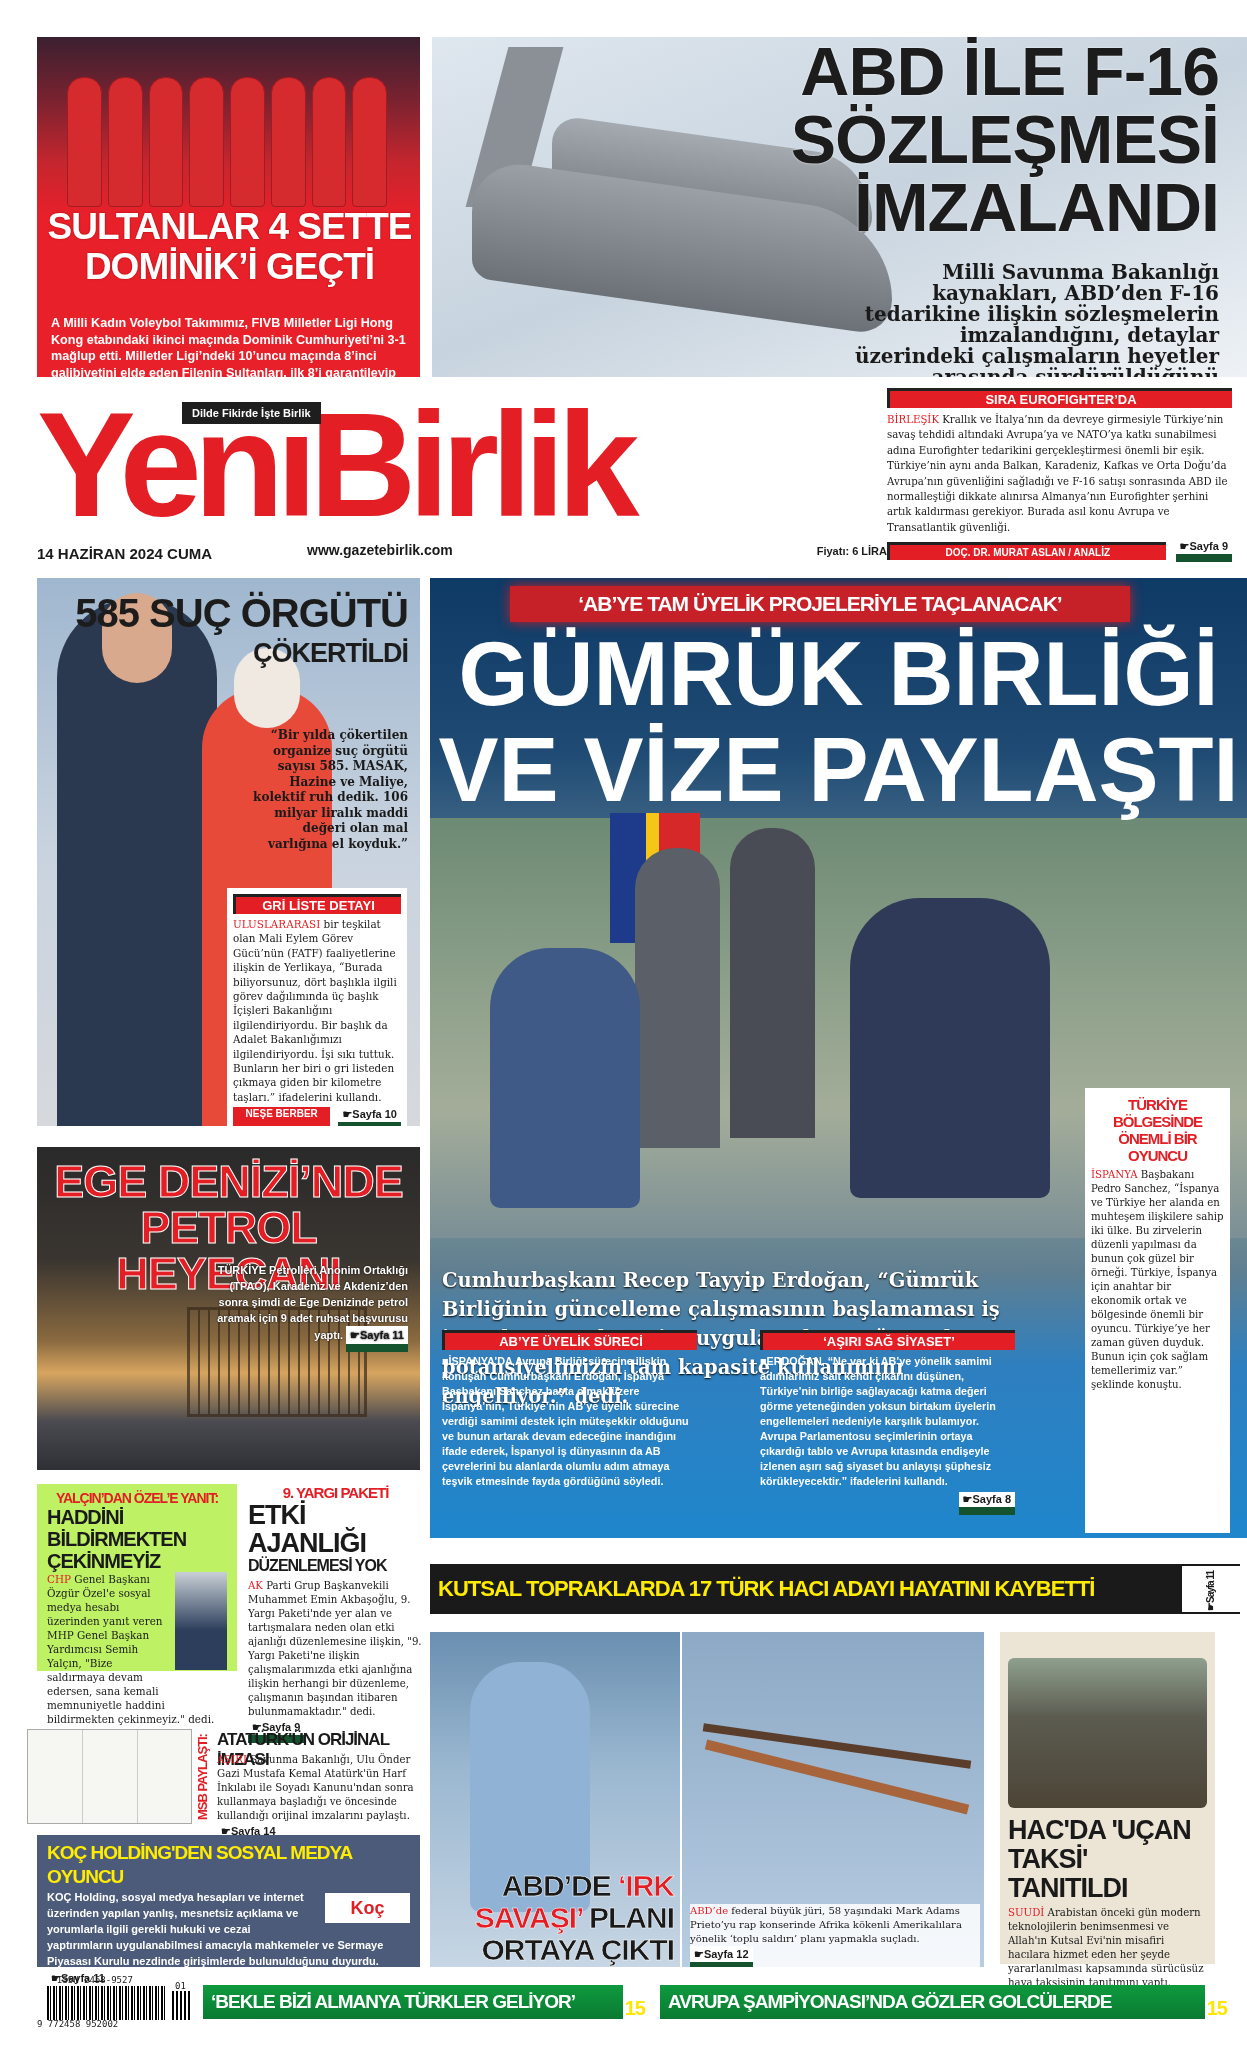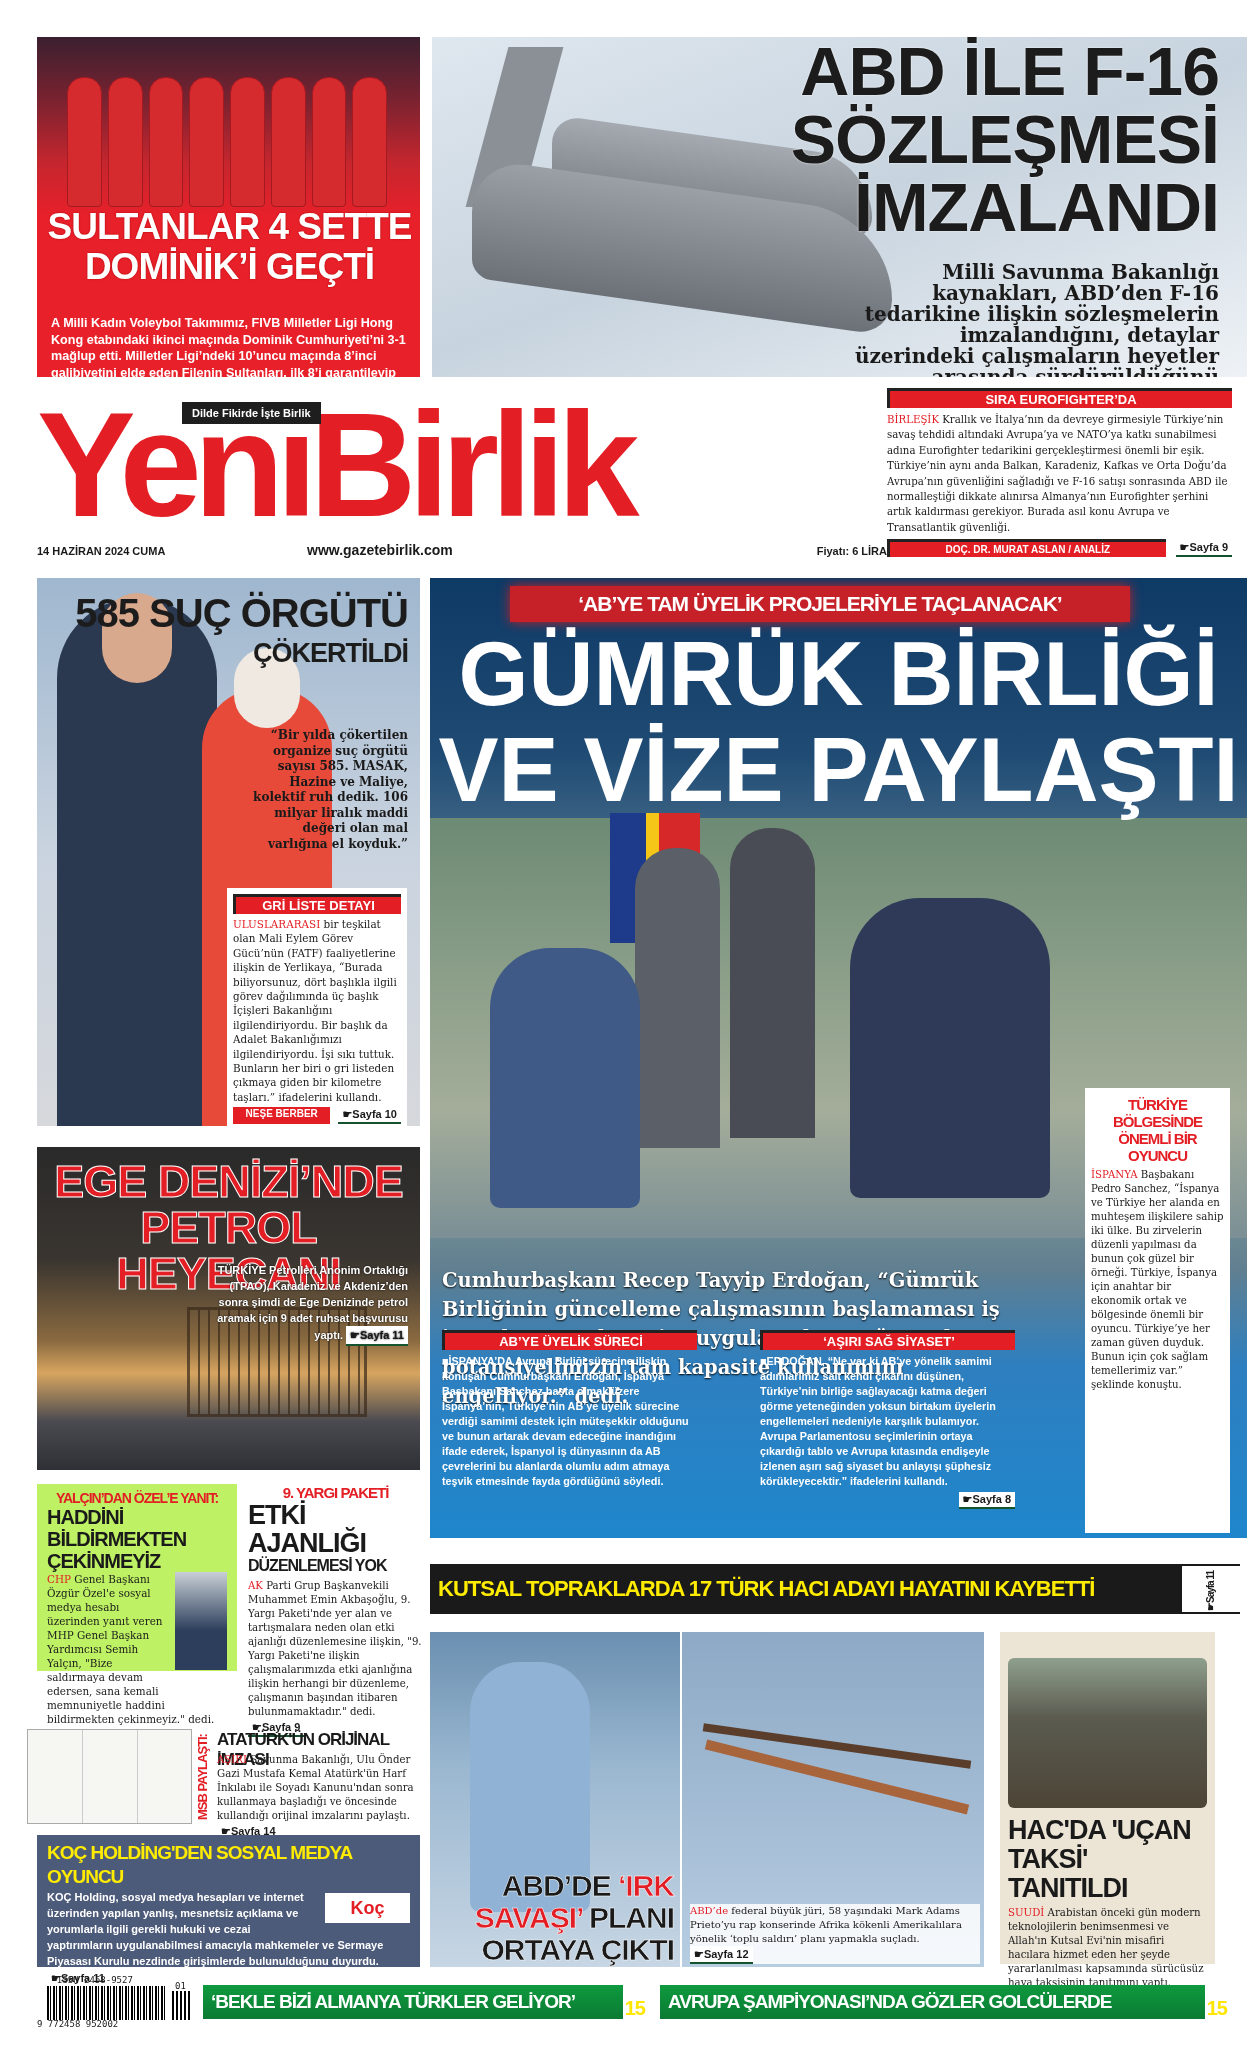--- a/index.html
+++ b/index.html
@@ -1,21 +1,21 @@
 <!DOCTYPE html>
 <html><head>
 <meta charset="utf-8">
 <style>
   * { box-sizing: border-box; margin: 0; padding: 0; }
   body { width: 1247px; height: 2060px; background: #fff; position: relative; overflow: hidden; font-family: "Liberation Sans", sans-serif; color: #1a1a1a; }
   .abs { position: absolute; }
   .cond { font-family: "Liberation Sans", sans-serif; font-weight: bold; letter-spacing: -1px; }
   .serif { font-family: "DejaVu Serif", "Liberation Serif", serif; }
   .red { color: #e31e24; }
-  .sayfa { display: inline-block; font-family: "Liberation Sans", sans-serif; font-weight: bold; font-size: 11px; background: #fff; color: #1a1a1a; border-bottom: 2px solid #14532d; padding: 1px 4px; white-space: nowrap; }
+  .sayfa { display: inline-block; font-family: "Liberation Sans", sans-serif; font-weight: bold; font-size: 11px; background: #fff; color: #1a1a1a; border-bottom: 8px solid #14532d; padding: 1px 4px; white-space: nowrap; }
   .sayfa:before { content: "\261B "; }
   .redbar { background: #e31e24; color: #fff; font-weight: bold; text-align: center; border-top: 3px solid #222; border-left: 3px solid #222; }
 
   
   #volley { left: 37px; top: 37px; width: 383px; height: 340px; background: #e8202a; overflow: hidden; }
   #volley .photo { position: absolute; left: 0; top: 0; width: 100%; height: 180px; background: linear-gradient(180deg, #3b2030 0%, #7a2230 35%, #c5262e 70%, #e8202a 100%); }
   #volley .photo .players { position: absolute; left: 30px; top: 40px; width: 320px; height: 130px; display: flex; gap: 6px; }
   #volley .photo .players span { flex: 1; background: #d52a2e; border-radius: 16px 16px 4px 4px; border: 1px solid #a31a20; }
   #volley h2 { position: absolute; left: 10px; top: 170px; width: 365px; color: #fff; font-size: 37px; line-height: 40px; text-align: center; text-shadow: 0 0 2px #a00; }
   #volley p { position: absolute; left: 14px; top: 278px; width: 360px; color: #fff; font-size: 12.6px; line-height: 16.5px; font-weight: bold; }
@@ -25,21 +25,21 @@
   #f16 .jet { position: absolute; left: 40px; top: 150px; width: 420px; height: 120px; background: linear-gradient(180deg, #9aa0a6, #6c7177); border-radius: 60px 90px 40px 20px; transform: skewY(8deg); }
   #f16 .jet2 { position: absolute; left: 120px; top: 100px; width: 320px; height: 80px; background: linear-gradient(180deg, #a4aab0, #7b8086); border-radius: 40px 80px 30px 20px; transform: skewY(8deg); }
   #f16 .tail { position: absolute; left: 55px; top: 10px; width: 55px; height: 160px; background: #8b9096; transform: skewX(-15deg); }
   #f16 h1 { position: absolute; right: 28px; top: 0px; width: 430px; color: #1c1c1c; font-size: 68px; line-height: 68px; text-align: right; letter-spacing: -1px; text-shadow: 0 0 2px #fff; }
   #f16 p { position: absolute; right: 28px; top: 225px; width: 380px; font-size: 20px; line-height: 21px; font-weight: bold; text-align: right; }
 
   
   #masthead { left: 37px; top: 390px; width: 850px; height: 175px; }
   #logo { position: absolute; left: 0; top: 0; font-size: 148px; line-height: 150px; color: #e31e24; font-weight: bold; letter-spacing: -8px; }
   #slogan { position: absolute; left: 145px; top: 12px; background: #1e1e1e; color: #fff; font-size: 11px; font-weight: bold; padding: 5px 10px; }
-  #date { position: absolute; left: 0; top: 155px; font-size: 11px; font-weight: bold; }
+  #date { position: absolute; left: 0; top: 155px; font-size: 15px; font-weight: bold; }
   #site { position: absolute; left: 270px; top: 152px; font-size: 14px; font-weight: bold; }
   #price { position: absolute; right: 0; top: 155px; font-size: 11px; font-weight: bold; }
 
   
   #euro { left: 887px; top: 388px; width: 345px; height: 180px; }
   #euro .head { height: 20px; font-size: 13px; line-height: 17px; }
   #euro p { font-size: 10.2px; line-height: 15.4px; margin-top: 4px; }
   #euro .foot { display: flex; align-items: center; gap: 10px; margin-top: 4px; }
   #euro .author { flex: 1; font-size: 10px; padding: 2px 0; }
 

